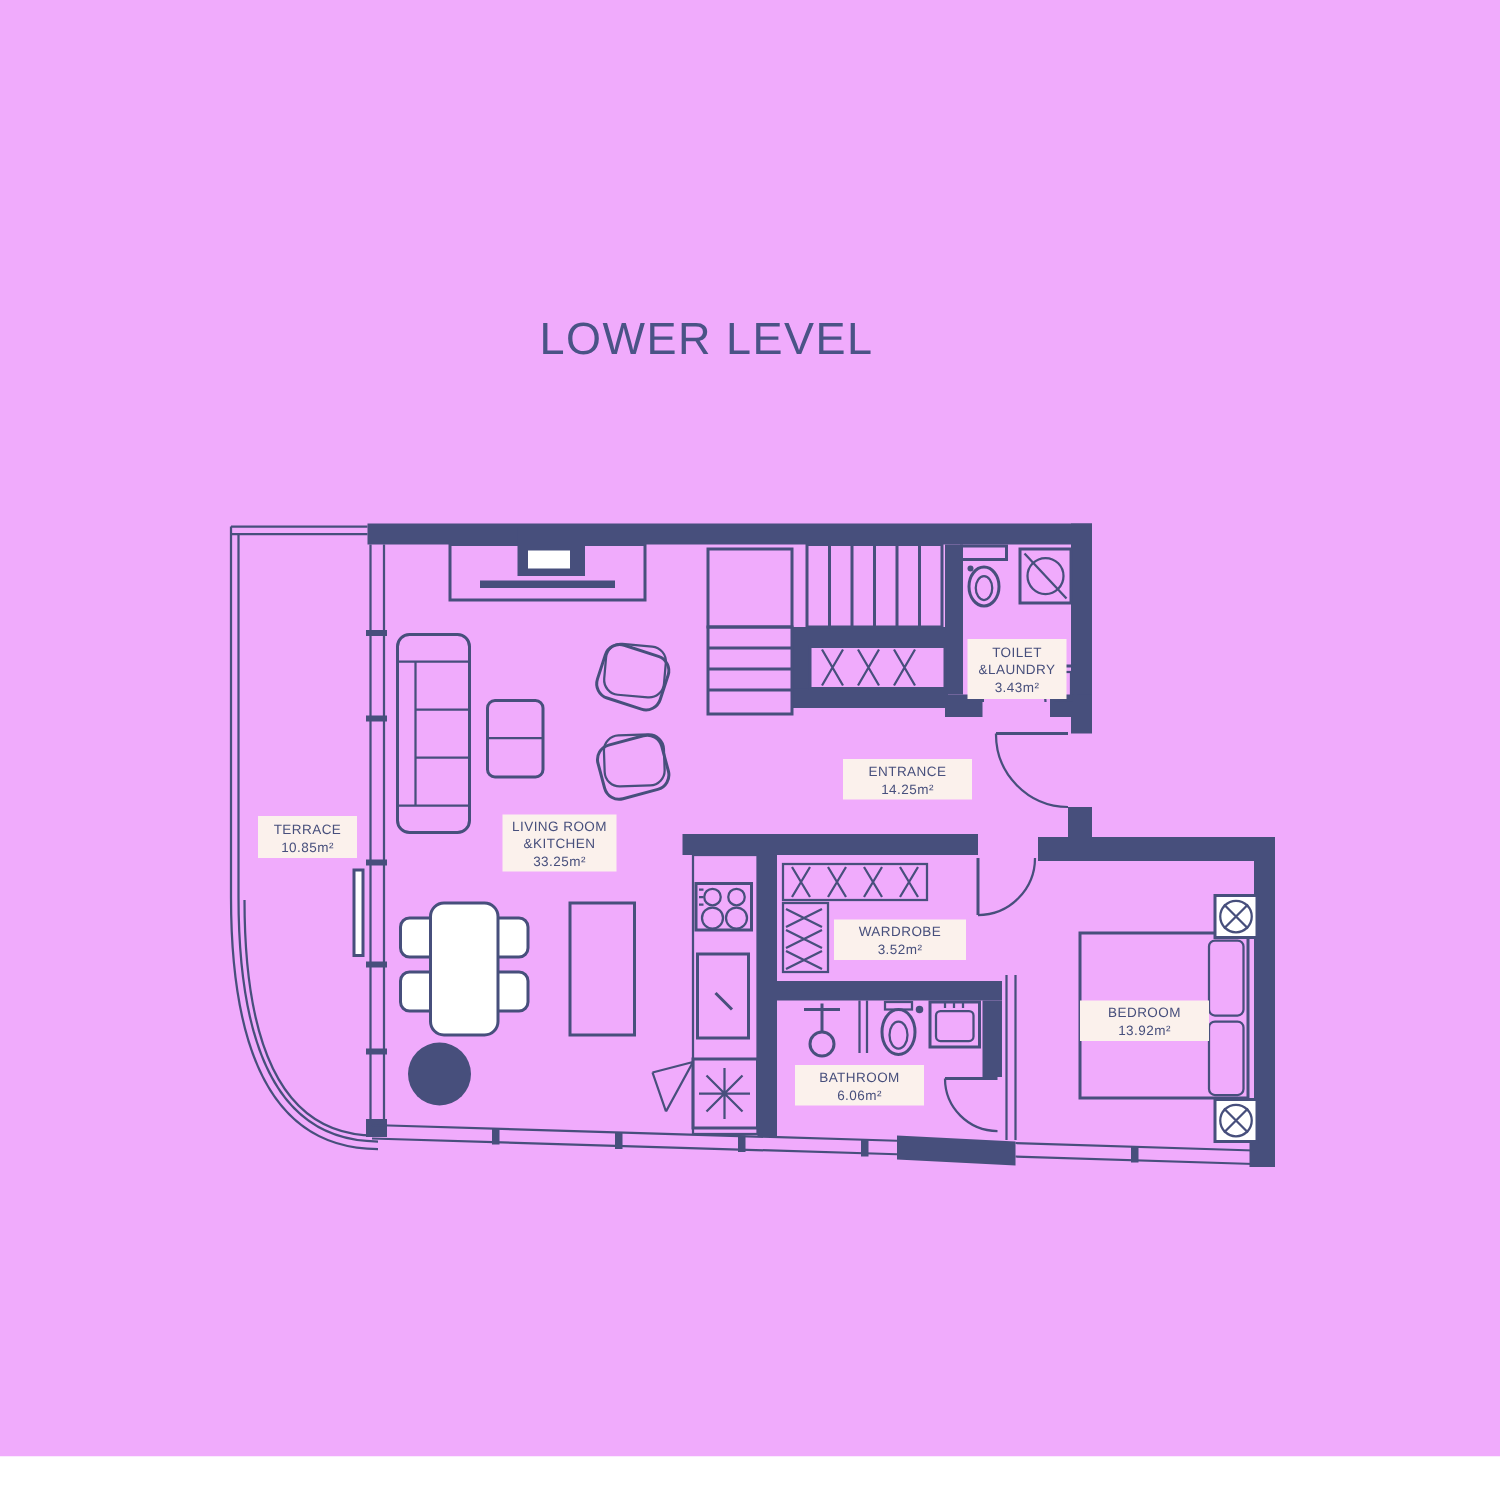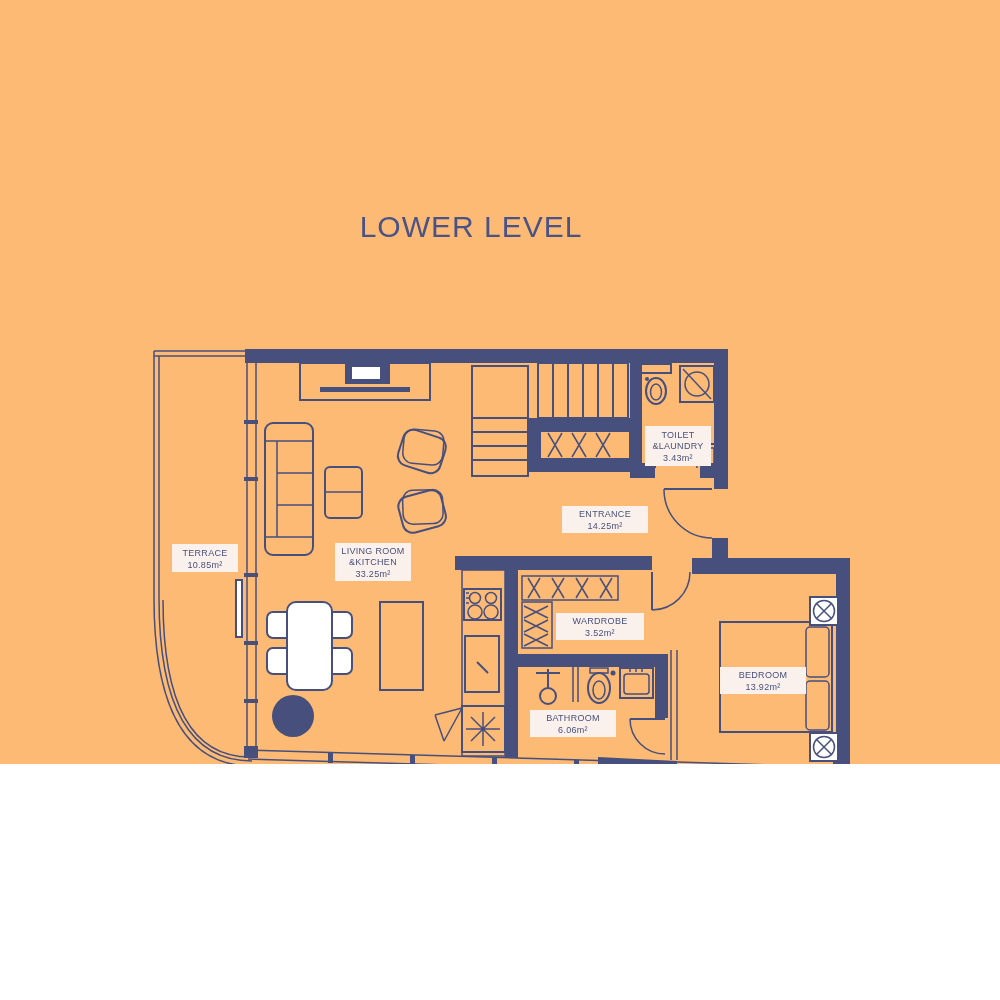--- a/index.html
+++ b/index.html
@@ -1,16 +1,16 @@
 <!DOCTYPE html>
 <html><head>
 <meta charset="utf-8">
 <style>
   html,body{margin:0;padding:0;background:#ffffff;}
-  .page{position:relative;width:1000px;height:764px;background:#fdba74;overflow:hidden;
+  .page{position:relative;width:1000px;height:971px;background:#f0abfc;overflow:hidden;
         font-family:"Liberation Sans",sans-serif;}
   .title{position:absolute;top:210px;left:0;width:942px;text-align:center;
          font-size:30px;letter-spacing:1px;color:#4a5386;font-weight:400;}
   svg{position:absolute;inset:0;}
   svg text{font-family:"Liberation Sans",sans-serif;fill:#474f7c;}
   .lbl{font-size:9px;letter-spacing:.3px;text-anchor:middle;}
   .wall{fill:#474f7c;stroke:none;}
   .ln{stroke:#474f7c;stroke-width:2;fill:none;}
   .ln15{stroke:#474f7c;stroke-width:1.5;fill:none;}
   .lnw{stroke:#474f7c;stroke-width:2;fill:#ffffff;}

